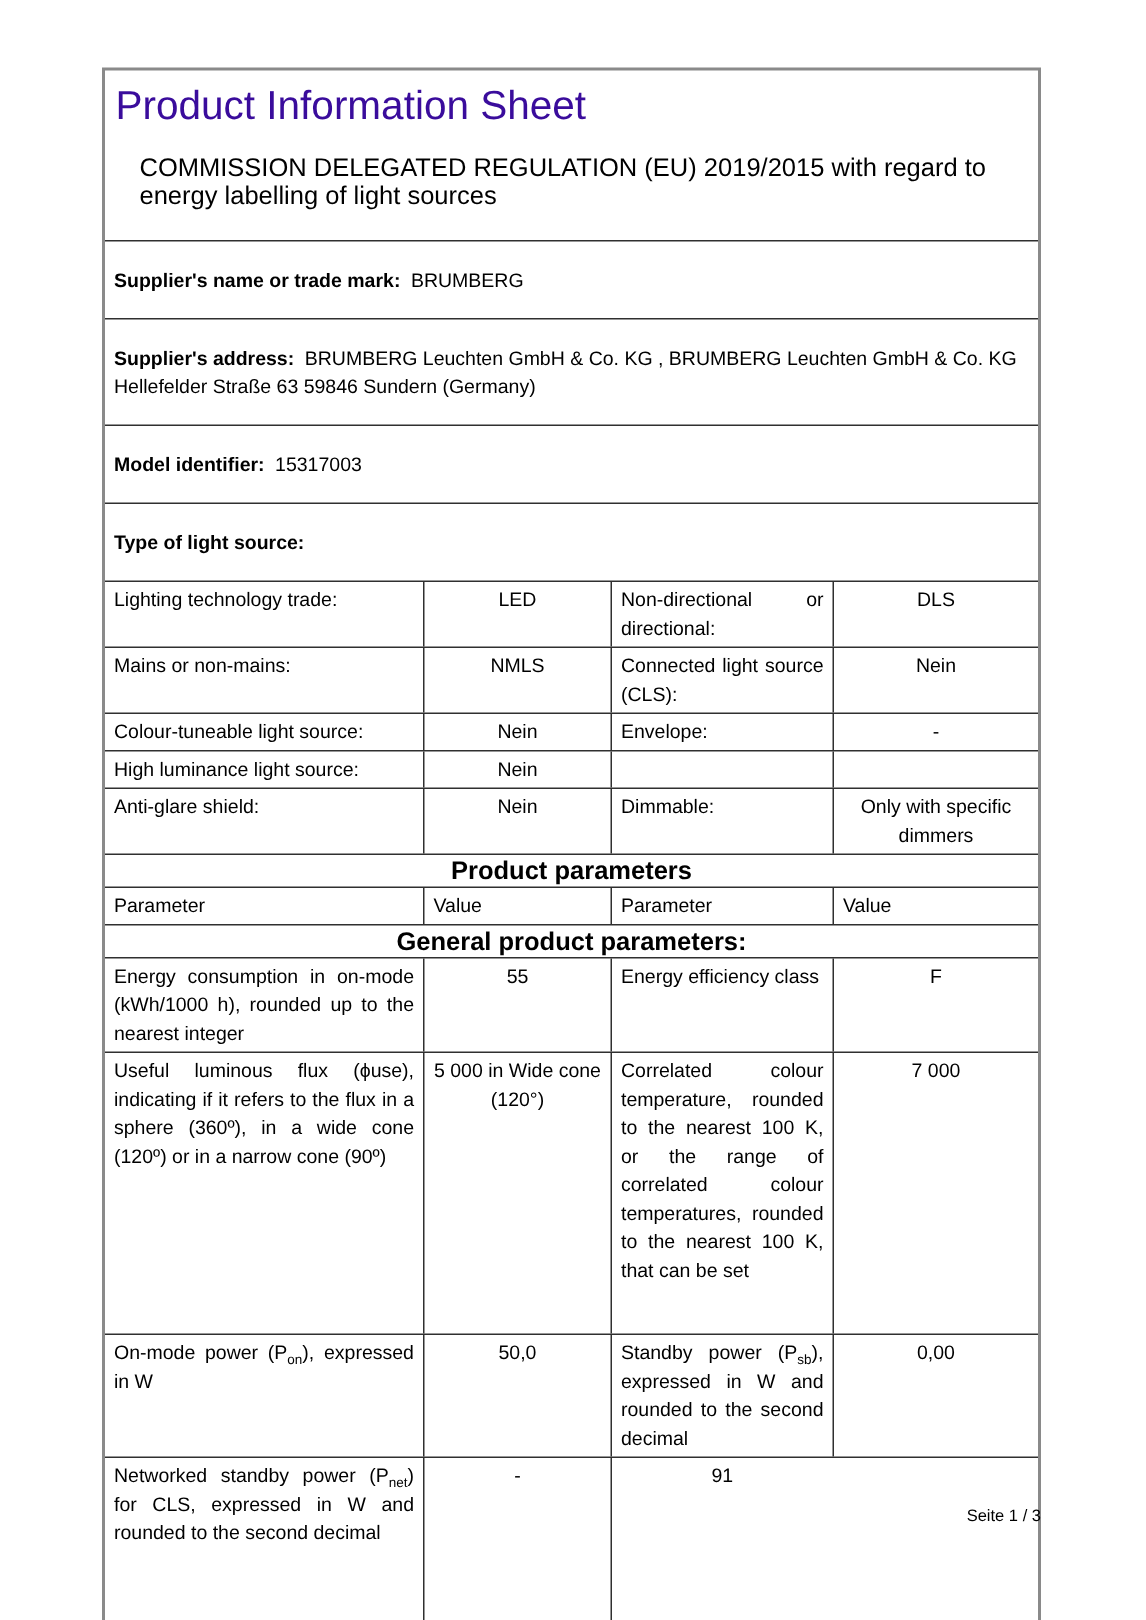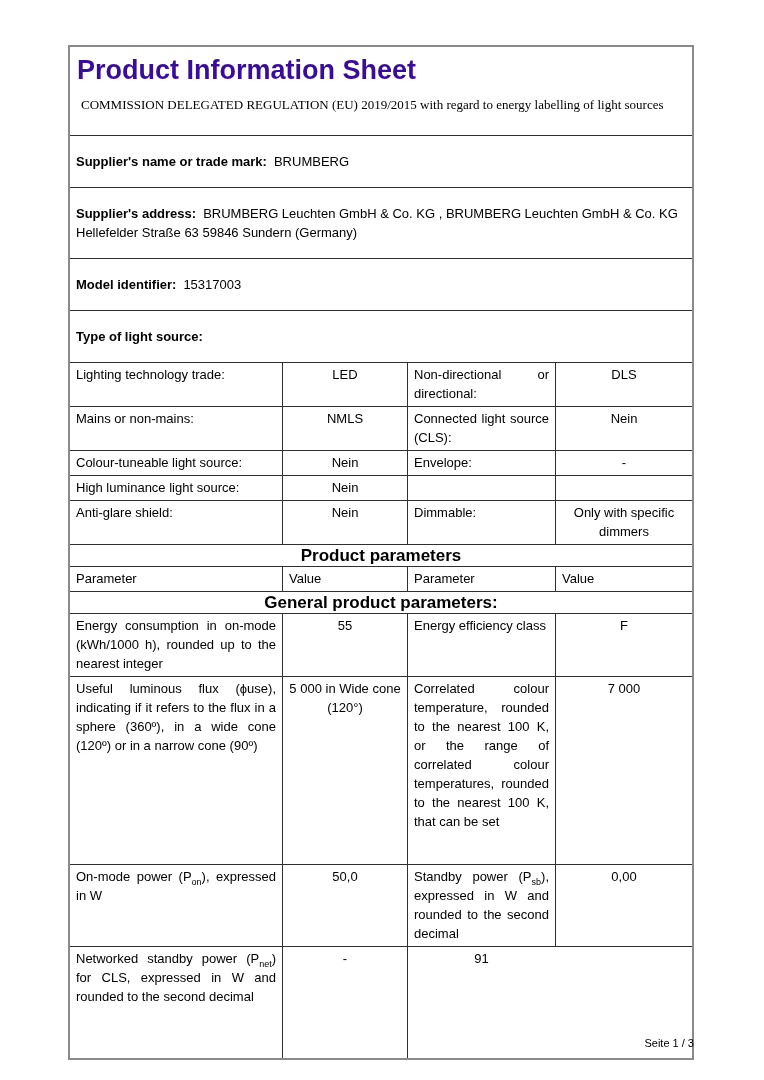--- a/index.html
+++ b/index.html
@@ -15,26 +15,26 @@
   .trow:first-child{border-top:none;}
   .grid{display:grid;grid-template-columns:212px 125px 148px auto;}
   .c{box-sizing:border-box;padding:2px 6px 3px;font-size:13px;line-height:19px;}
   .c + .c{border-left:1px solid #2f2f2f;}
   .full{padding:16px 6px;font-size:13px;line-height:19px;box-sizing:border-box;}
   .center{text-align:center;}
   .justify{text-align:justify;}
   .bold{font-weight:bold;}
   .sec{font-weight:bold;text-align:center;font-size:17px;line-height:19px;padding:1px 6px;box-sizing:border-box;}
   .title-block{padding:7px 7px 4px;box-sizing:border-box;}
-  .doc-title{color:#3A0C9C;font-size:27px;font-weight:bold;margin:0 0 9px 0;line-height:32px;}
-  .subtitle{margin:4px;font-size:13px;line-height:19px;font-family:Liberation Serif, serif;}
+  .doc-title{color:#3A0C9C;font-size:27px;font-weight:normal;margin:0 0 9px 0;line-height:32px;}
+  .subtitle{margin:16px;font-size:17px;line-height:19px;}
   .label-gap{margin-right:7px;}
   .para-gap{margin-top:4px;}
   sub{font-size:9px;line-height:0;}
-  .footer{position:absolute;top:1004px;right:70px;font-size:11px;line-height:14px;margin-top:32px;}
+  .footer{position:absolute;top:1004px;right:70px;font-size:11px;line-height:14px;}
 </style>
 </head>
 <body>
 
 <div class="sheet">
 
   <div class="trow title-block" style="min-height:88px">
     <h1 class="doc-title">Product Information Sheet</h1>
     <p class="subtitle">COMMISSION DELEGATED REGULATION (EU) 2019/2015 with regard to energy labelling of light sources</p>
   </div>

